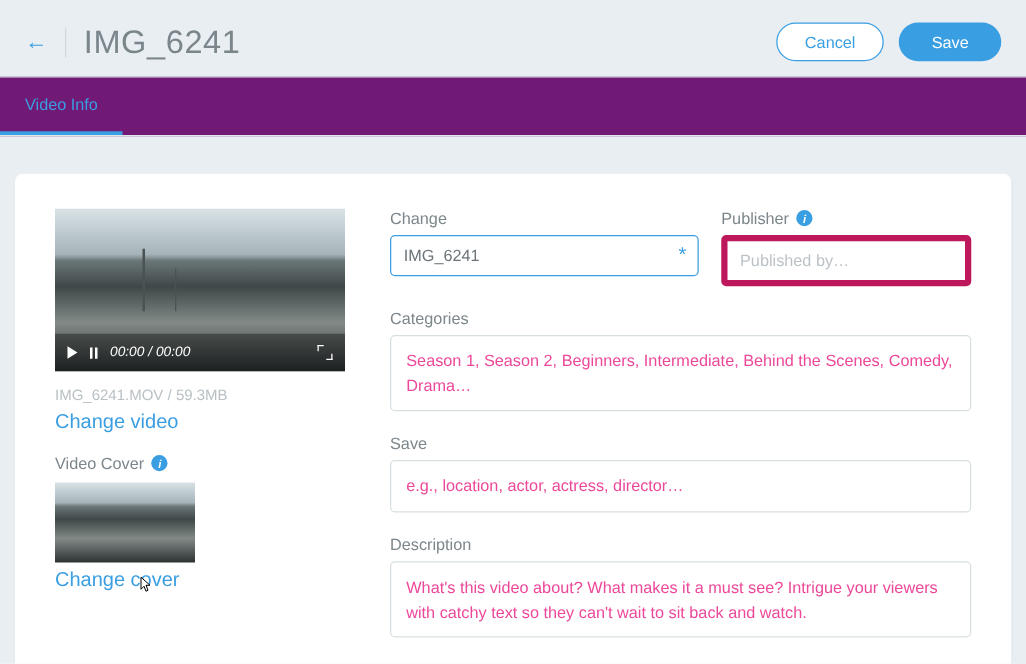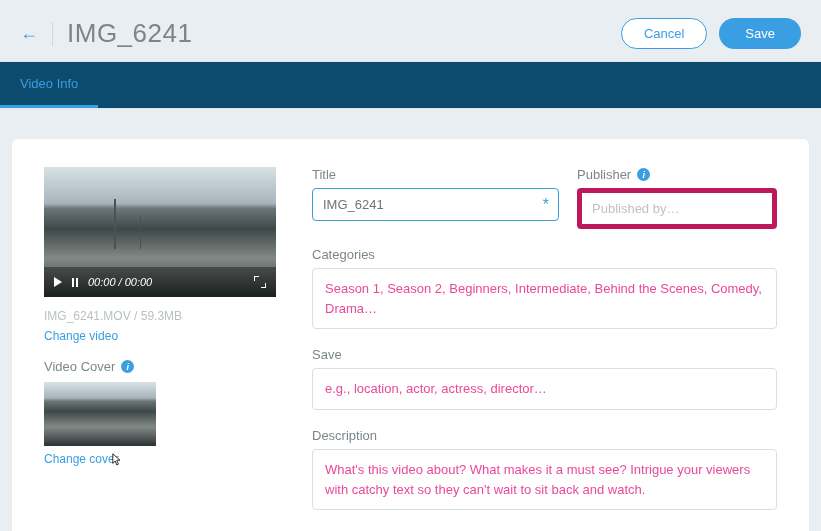--- a/index.html
+++ b/index.html
@@ -7,42 +7,42 @@
 
     .header { display: flex; align-items: center; justify-content: space-between; padding: 18px 20px 12px 20px; }
     .hdr-left { display: flex; align-items: center; gap: 14px; }
     .back-arrow { color: #3a9ee2; cursor: pointer; font-size: 18px; }
     .divider { width: 1px; height: 24px; background: #cfd8dd; }
     .page-title { font-size: 26px; font-weight: 300; color: #7a868c; letter-spacing: 0.5px; }
     .hdr-right { display: flex; gap: 12px; }
     .btn-outline { background: #fff; color: #3a9ee2; border: 1px solid #3a9ee2; border-radius: 18px; padding: 7px 22px; font-size: 13px; cursor: pointer; }
     .btn-fill { background: #3a9ee2; color: #fff; border: none; border-radius: 18px; padding: 7px 26px; font-size: 13px; cursor: pointer; }
 
-    .tabs-bar { background: #0c4a6e; border-top: 1px solid #e0e7ea; border-bottom: 1px solid #e0e7ea; display: flex; }
+    .tabs-bar { background: #701a75; border-top: 1px solid #e0e7ea; border-bottom: 1px solid #e0e7ea; display: flex; }
     .tab { padding: 14px 20px; color: #3a9ee2; font-size: 13px; border-bottom: 3px solid #3a9ee2; cursor: pointer; }
 
     .card { background: #fff; margin: 30px 12px 0 12px; border-radius: 6px; padding: 28px 32px; display: flex; gap: 36px; box-shadow: 0 1px 2px rgba(0,0,0,0.04); }
     .col-left { width: 232px; flex-shrink: 0; }
     .col-right { flex: 1; }
 
     .video-prev { width: 232px; height: 130px; background: linear-gradient(to bottom, #d8e2e6 0%, #a6b4ba 28%, #6a7678 32%, #3f4748 48%, #828a87 70%, #2d3233 100%); position: relative; }
     .tower { position: absolute; left: 70px; top: 32px; width: 2px; height: 50px; background: #4a5254; }
     .tower2 { position: absolute; left: 96px; top: 48px; width: 1px; height: 34px; background: #4a5254; }
     .controls-strip { position: absolute; left: 0; right: 0; bottom: 0; height: 30px; background: rgba(0,0,0,0.35); display: flex; align-items: center; justify-content: space-between; padding: 0 10px; color: #fff; font-size: 11px; }
     .ctrl-left { display: flex; align-items: center; gap: 10px; font-style: italic; }
     .play-tri { width: 0; height: 0; border-left: 8px solid #fff; border-top: 5px solid transparent; border-bottom: 5px solid transparent; }
     .pause-bars { display: flex; gap: 2px; }
     .pause-bars div { width: 2px; height: 9px; background: #fff; }
     .fullscreen-ic { width: 12px; height: 12px; position: relative; }
     .fullscreen-ic::before, .fullscreen-ic::after { content: ""; position: absolute; width: 4px; height: 4px; border: 1.5px solid #fff; }
     .fullscreen-ic::before { top: 0; left: 0; border-right: none; border-bottom: none; }
     .fullscreen-ic::after { bottom: 0; right: 0; border-left: none; border-top: none; }
 
     .file-info { font-size: 12px; color: #b9c1c5; margin-top: 12px; }
-    .link { font-size: 12px; color: #3a9ee2; cursor: pointer; margin-top: 6px; display: inline-block; }
+    .link { font-size: 16px; color: #3a9ee2; cursor: pointer; margin-top: 6px; display: inline-block; }
 
     .section-label { font-size: 13px; color: #7c868b; margin-top: 16px; margin-bottom: 8px; display: flex; align-items: center; gap: 6px; }
     .info-ic { display: inline-flex; align-items: center; justify-content: center; width: 13px; height: 13px; border-radius: 50%; background: #3a9ee2; color: #fff; font-size: 9px; font-weight: bold; font-style: italic; }
     .cover-img { width: 112px; height: 64px; background: linear-gradient(to bottom, #d8e2e6 0%, #a6b4ba 25%, #6a7678 30%, #3f4748 46%, #828a87 70%, #2d3233 100%); position: relative; }
 
     .form-row { display: flex; gap: 18px; }
     .form-group { display: flex; flex-direction: column; gap: 6px; margin-bottom: 18px; }
     .flex1 { flex: 1; }
     .label { font-size: 13px; color: #7c868b; display: flex; align-items: center; gap: 6px; }
     .input { border: 1px solid #3a9ee2; border-radius: 4px; padding: 8px 10px; font-size: 13px; color: #6d7579; }
@@ -104,21 +104,21 @@
       <span class="link">Change cover</span>
       <svg class="cursor-ptr" viewBox="0 0 16 20">
           <path d="M4 1 L4 13 L7 10 L9 15 L11 14 L9 9 L13 9 Z" fill="#fff" stroke="#000" stroke-width="1"></path>
         </svg>
     </div>
   </div>
 
   <div class="col-right">
     <div class="form-row">
       <div class="form-group flex1">
-        <div class="label">Title</div>
+        <div class="label">Change</div>
         <div class="input-wrap">
           <input class="input" style="width: 100%;" value="IMG_6241">
           <span class="star">*</span>
         </div>
       </div>
       <div class="form-group" style="width:200px">
         <div class="label">
           <span>Publisher</span>
           <span class="info-ic">i</span>
         </div>

